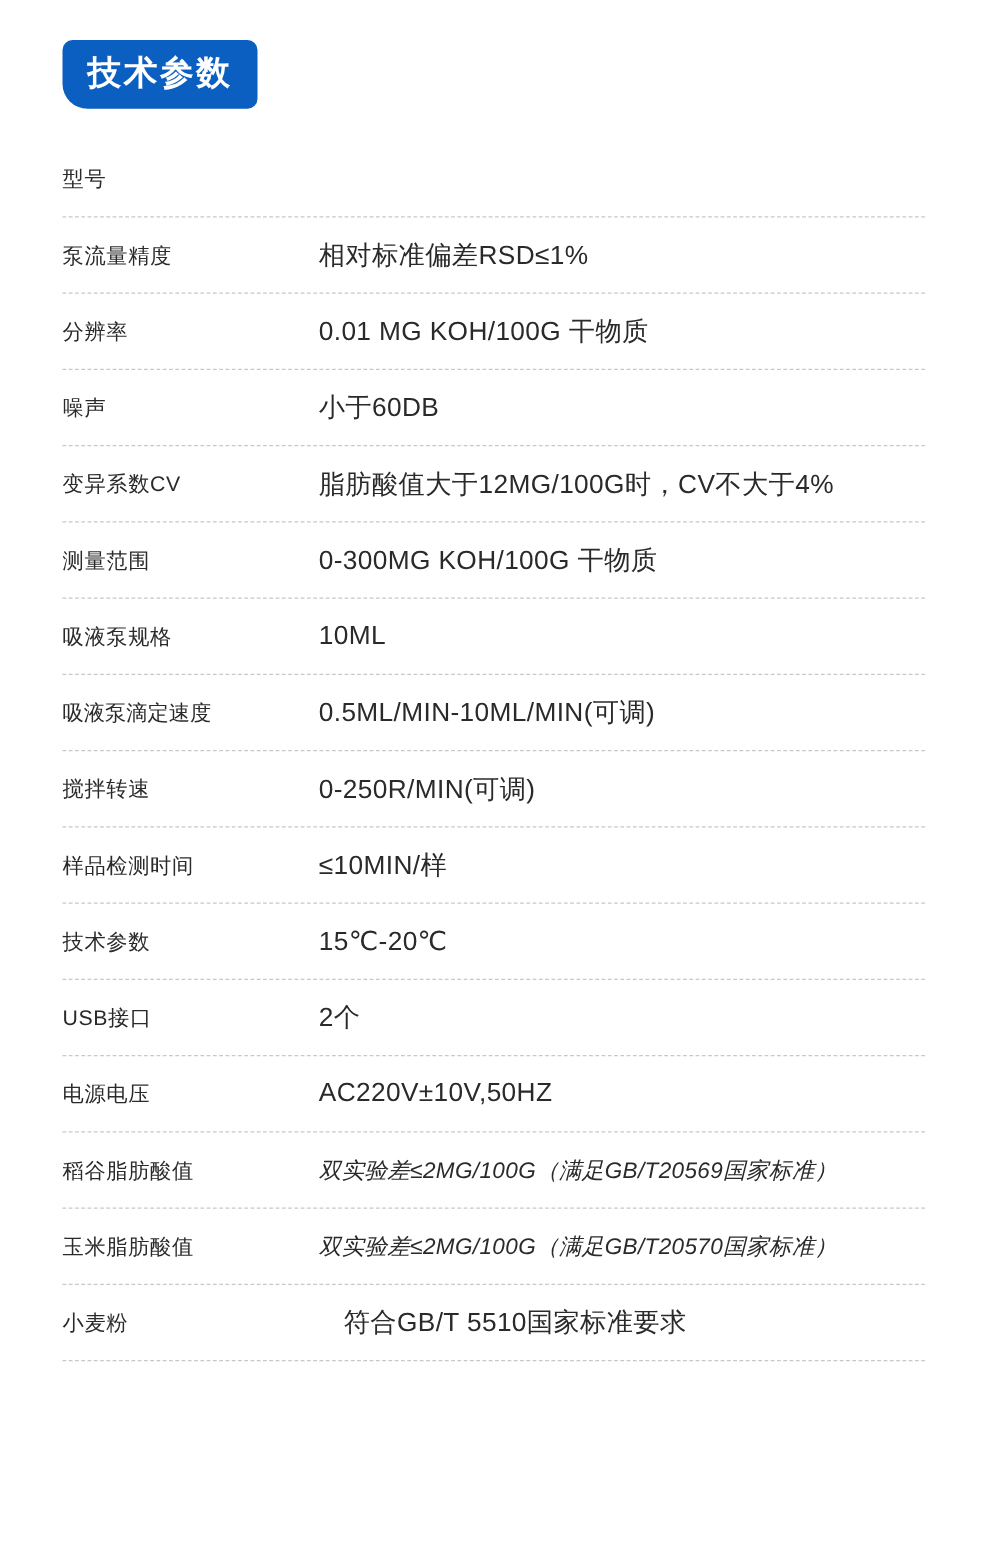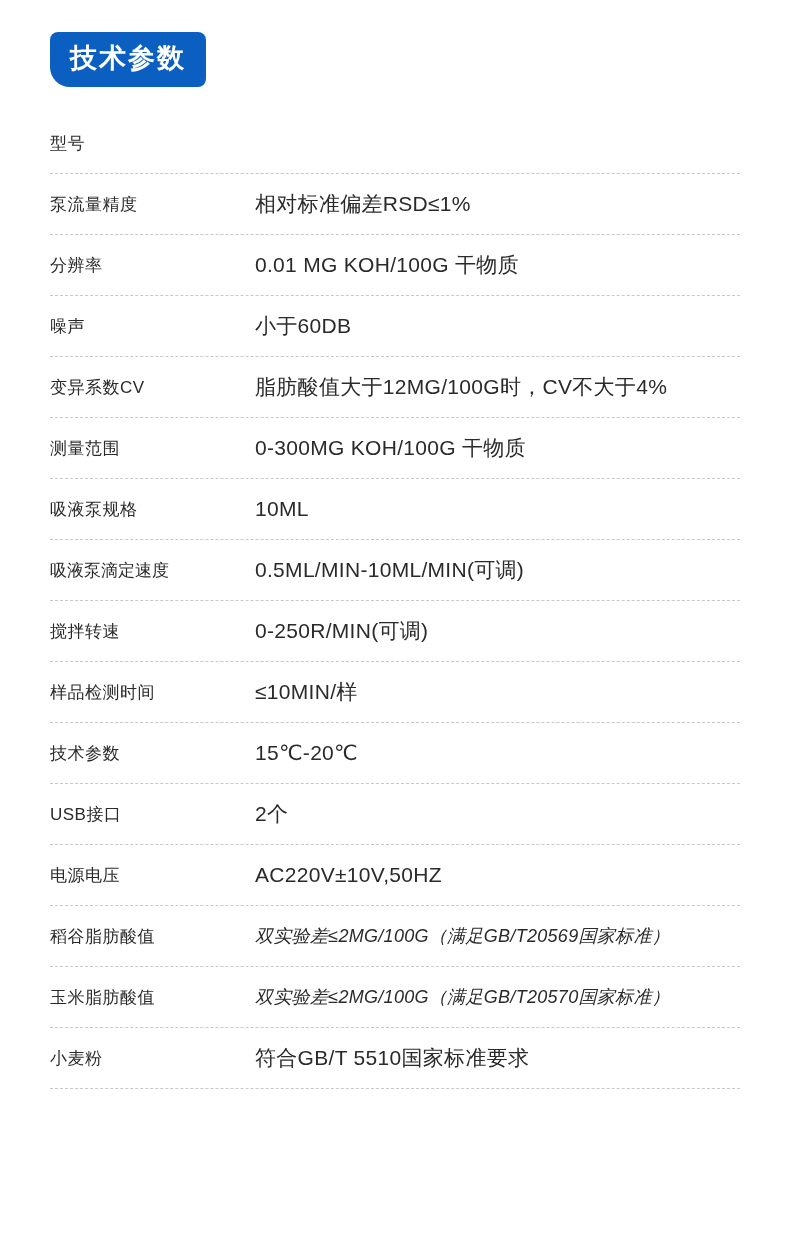--- a/index.html
+++ b/index.html
@@ -41,20 +41,21 @@
     width: 690px;
   }
   .spec-row {
     display: flex;
     align-items: center;
     height: 60px;
     border-bottom: 1px dashed #c8c8c8;
   }
   .spec-row:last-child {
     border-bottom: 1px dashed #c8c8c8;
+    gap: 20px;
   }
   .spec-label {
     width: 205px;
     flex: 0 0 205px;
     font-size: 17px;
     color: #2a2a2a;
     letter-spacing: 0.5px;
   }
   .spec-value {
     flex: 1 1 auto;

